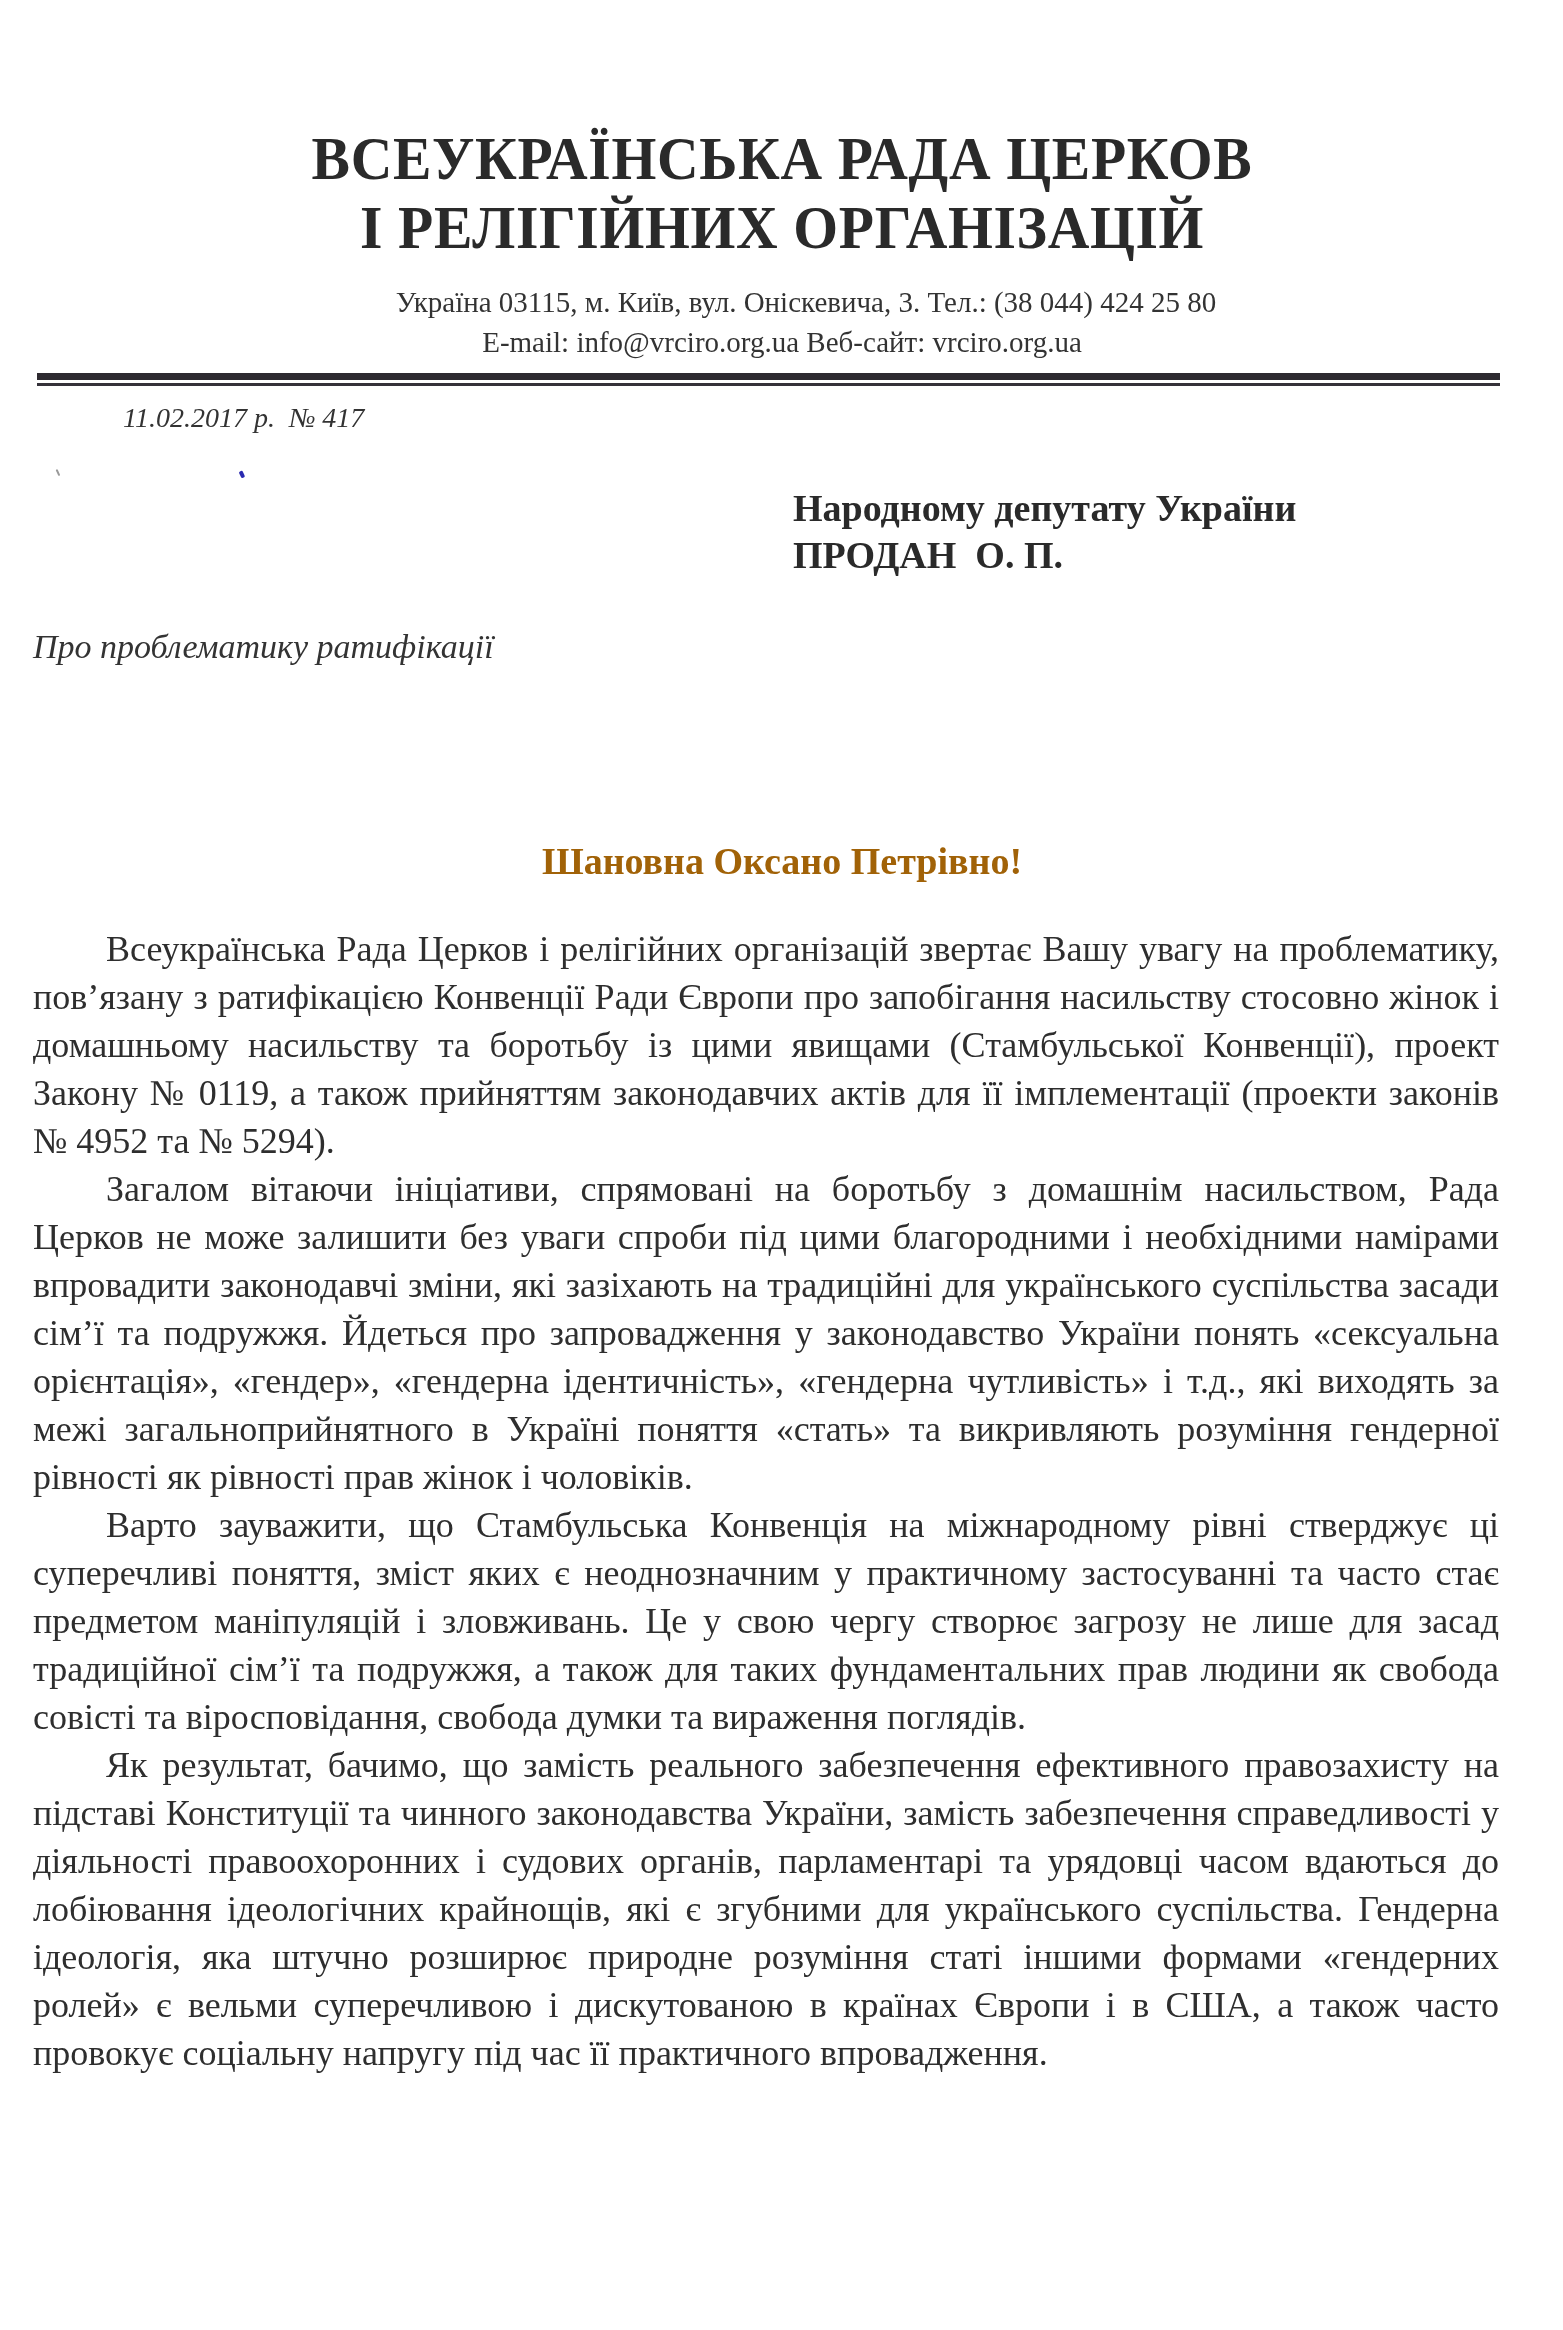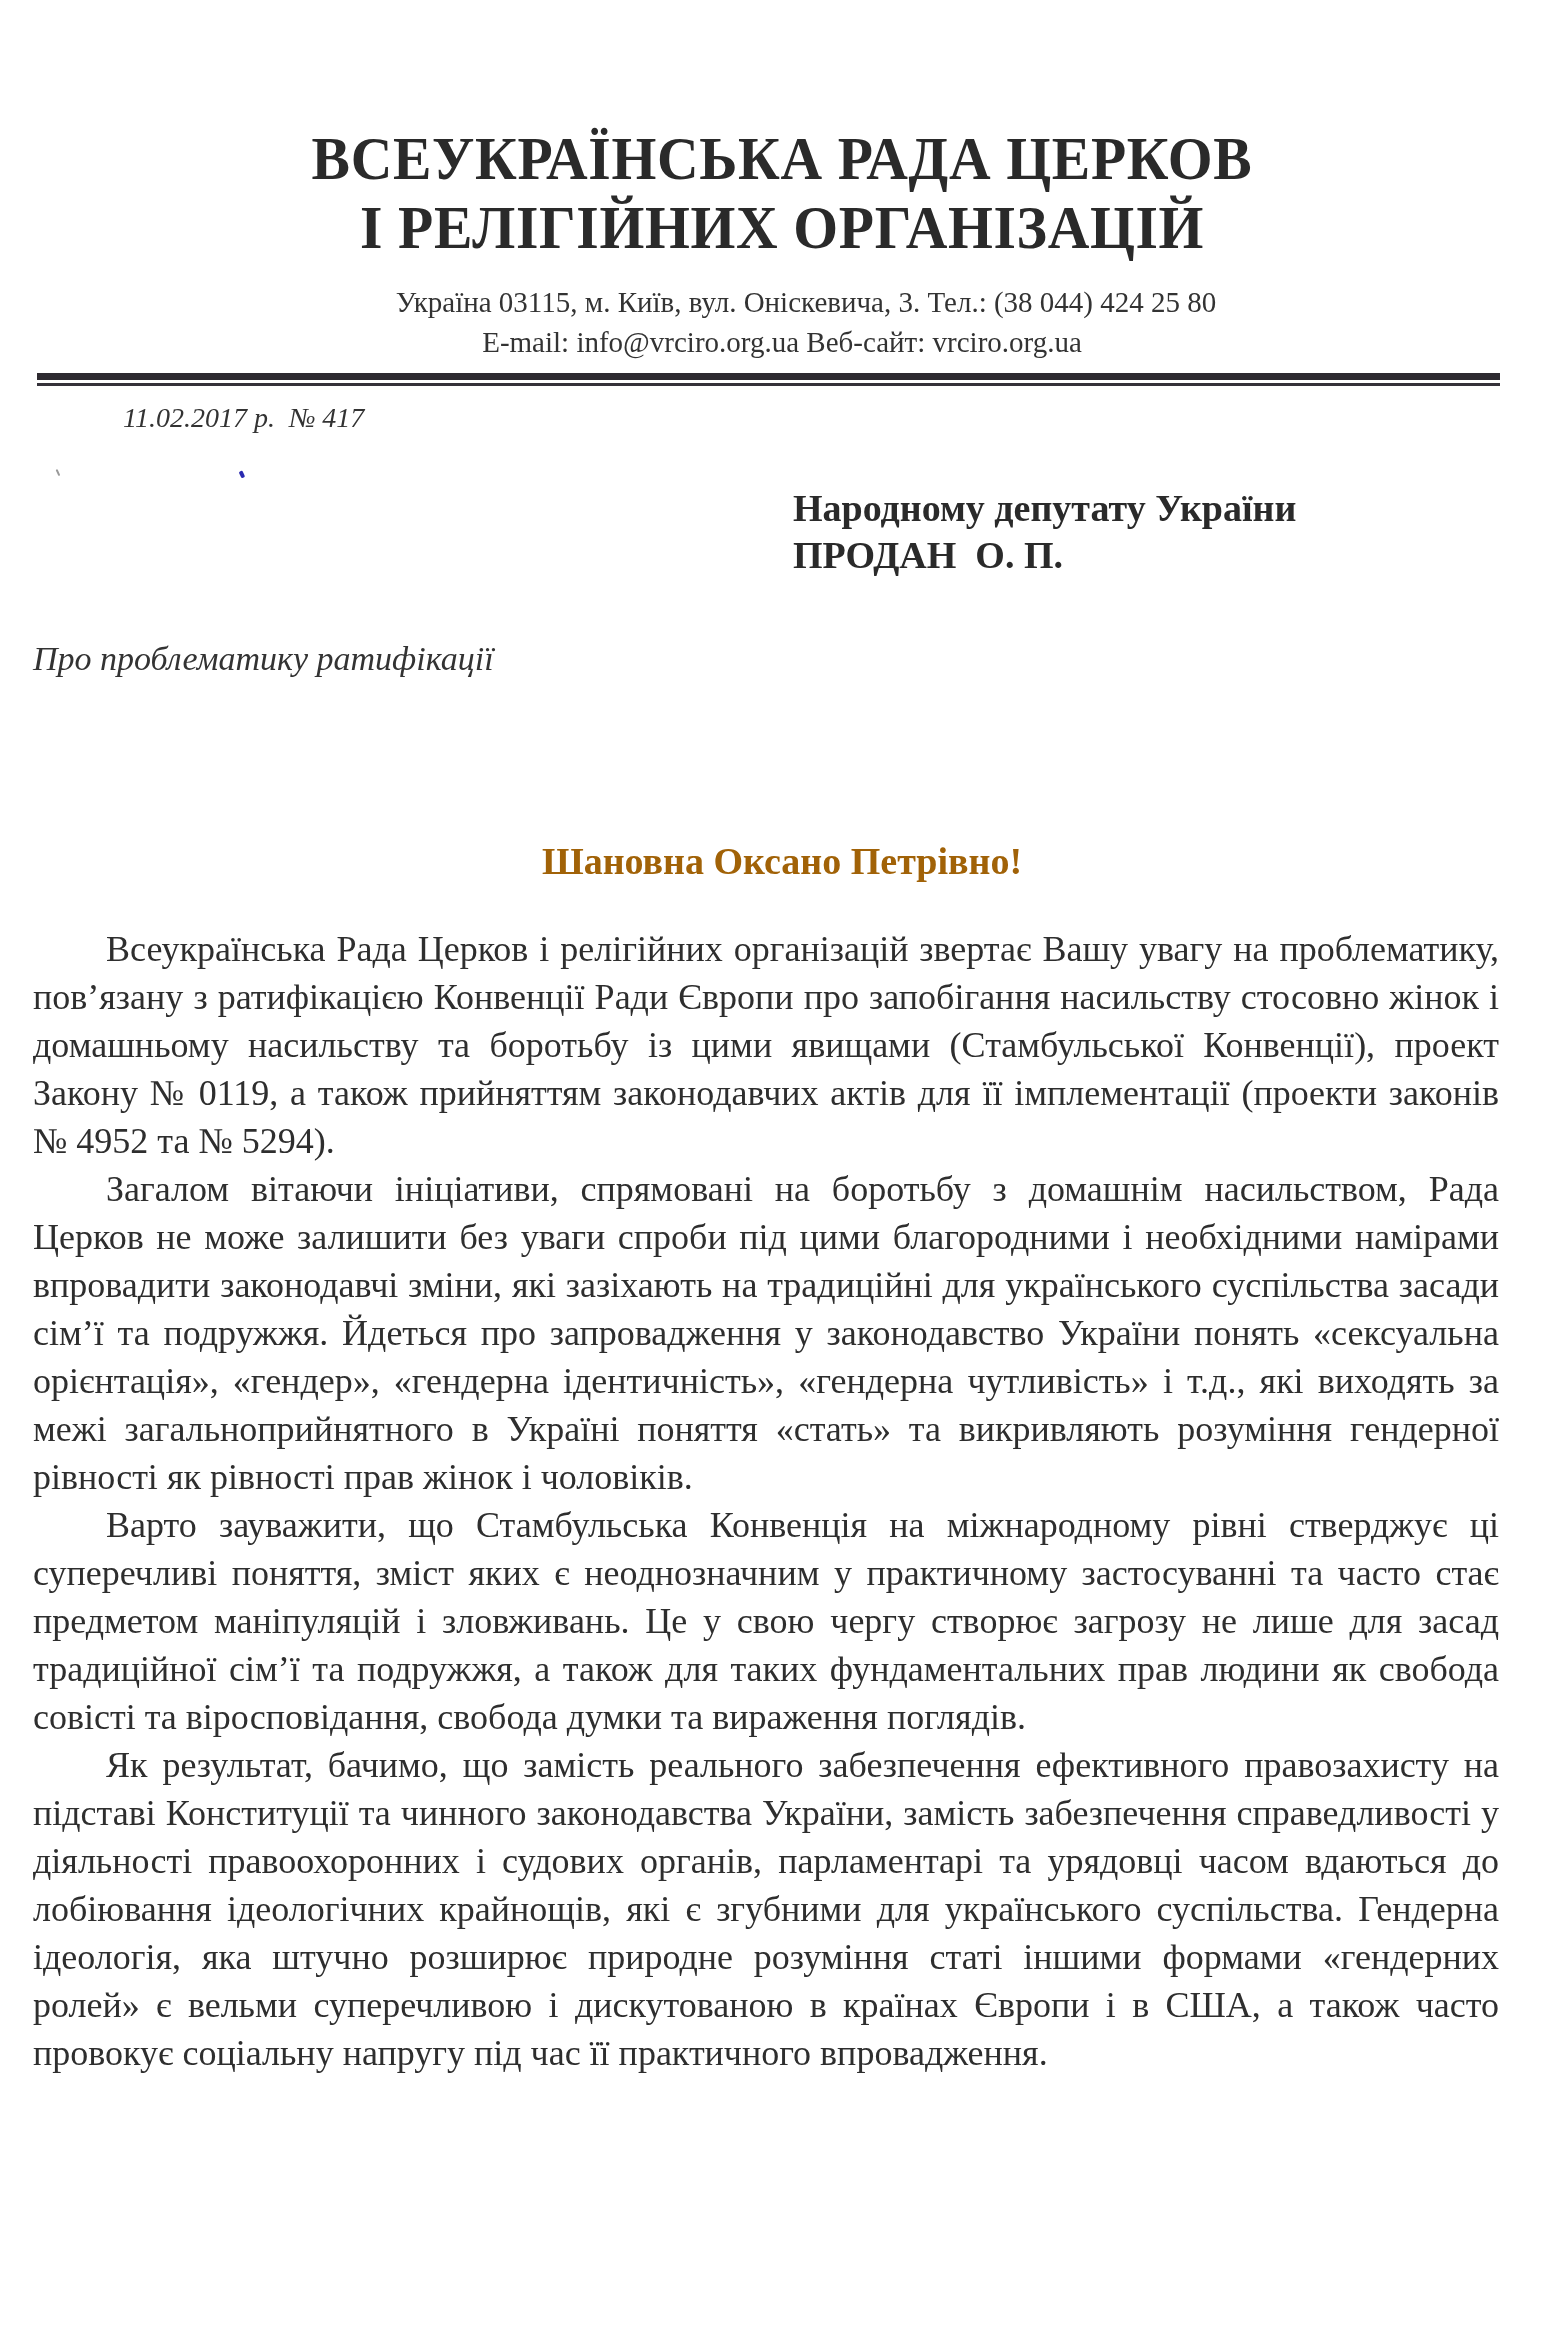--- a/index.html
+++ b/index.html
@@ -98,21 +98,20 @@
     .addressee.l1 { top: 485px; }
     .addressee.l2 { top: 532px; }
     
     .subject {
       position: absolute;
       left: 33px;
       font-style: italic;
       font-size: 34px;
       line-height: 44px;
       color: #333;
-      margin-top: 12px;
     }
     .subject.l1 { top: 625px; }
     .subject.l2 { top: 669px; }
     
     .salutation {
       position: absolute;
       left: 0;
       width: 1564px;
       top: 836px;
       text-align: center;

